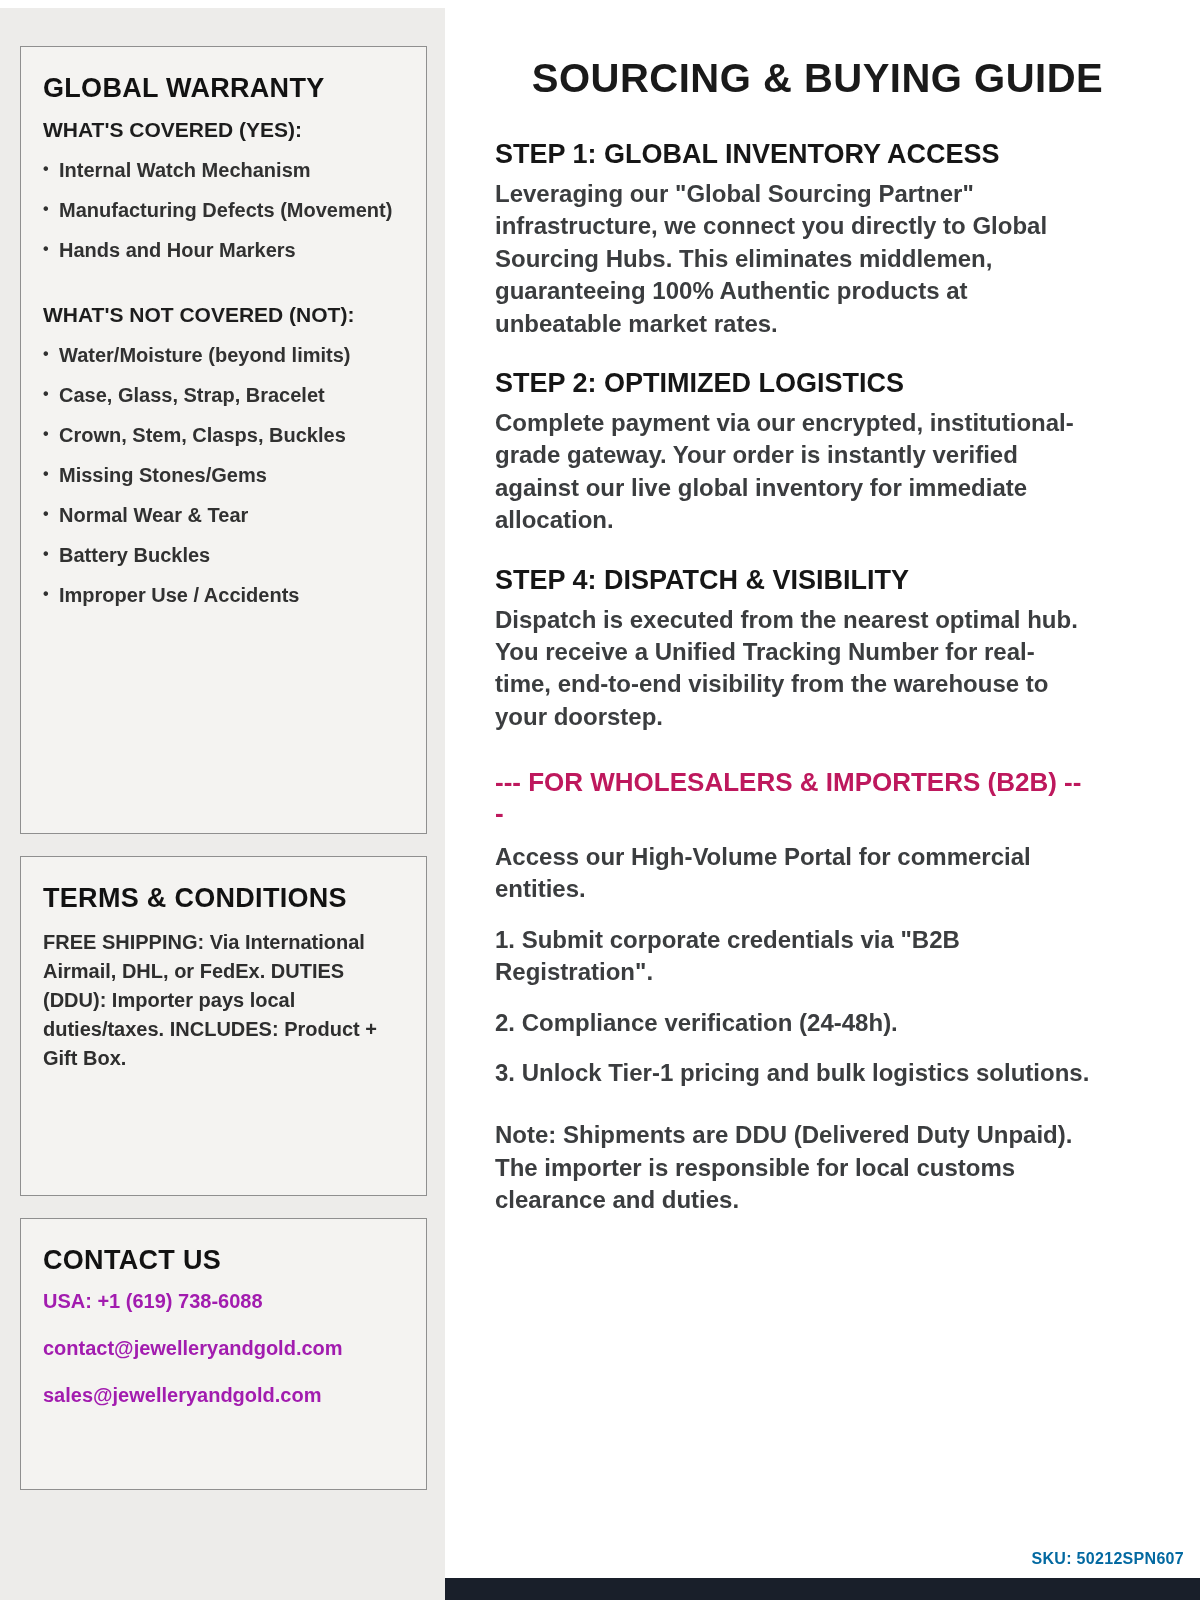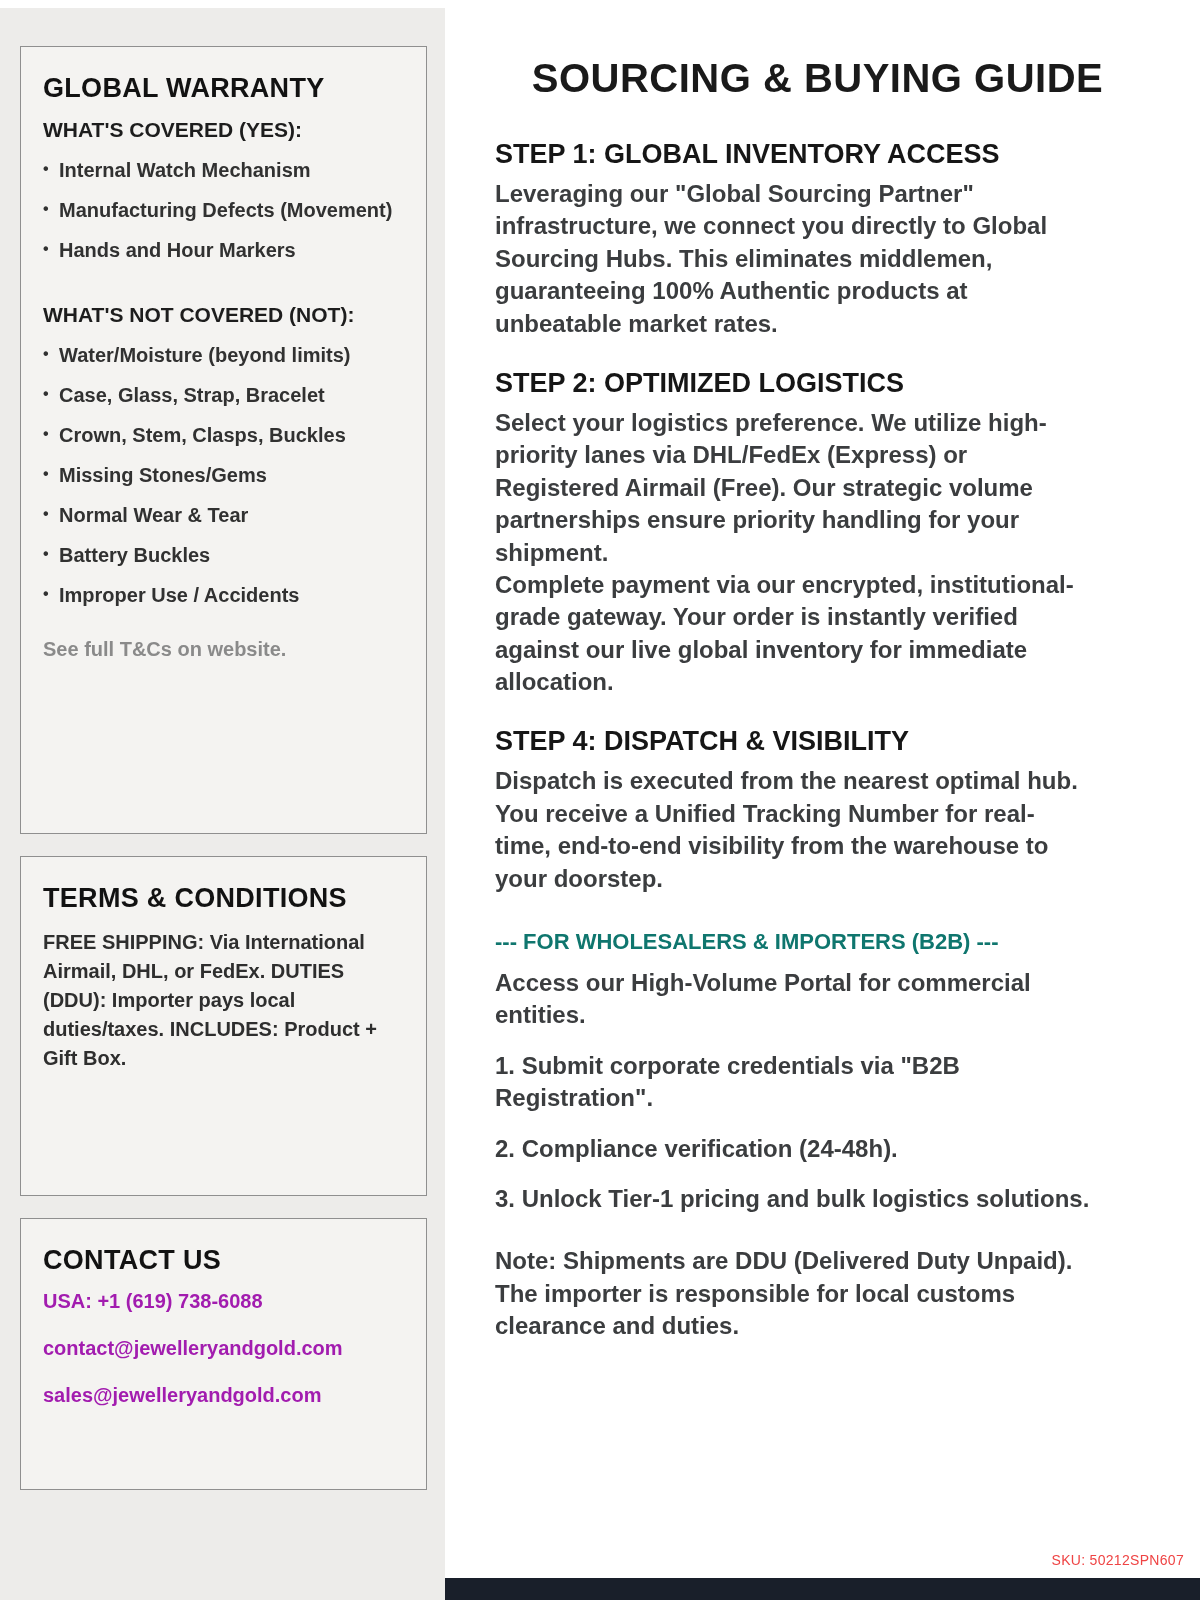--- a/index.html
+++ b/index.html
@@ -108,23 +108,23 @@
     margin-bottom: 8px;
   }
   .step-heading.first { margin-top: 0; }
   .step-body {
     font-size: 24px;
     font-weight: 600;
     color: #3b3d3f;
     line-height: 1.35;
   }
   .b2b-heading {
-    font-size: 22px;
-    font-weight: 800;
-    color: #0f766e;
+    font-size: 26px;
+    font-weight: 800;
+    color: #be185d;
     margin-top: 34px;
     margin-bottom: 12px;
   }
   .b2b-para {
     font-size: 24px;
     font-weight: 600;
     color: #3b3d3f;
     line-height: 1.35;
     margin-bottom: 18px;
   }
@@ -132,23 +132,23 @@
     font-size: 24px;
     font-weight: 600;
     color: #3b3d3f;
     line-height: 1.35;
     margin-top: 30px;
   }
   .sku {
     position: absolute;
     right: 16px;
     bottom: 40px;
-    font-size: 14px;
-    font-weight: 400;
-    color: #ef4444;
+    font-size: 16px;
+    font-weight: 700;
+    color: #0369a1;
     letter-spacing: 0.3px;
   }
   .bottom-bar {
     position: absolute;
     left: 0;
     right: 0;
     bottom: 0;
     height: 30px;
     background: #191f2a;
   }
@@ -170,21 +170,20 @@
 
       <div class="sub-heading second">WHAT'S NOT COVERED (NOT):</div>
       <div class="bullet-item">Water/Moisture (beyond limits)</div>
       <div class="bullet-item">Case, Glass, Strap, Bracelet</div>
       <div class="bullet-item">Crown, Stem, Clasps, Buckles</div>
       <div class="bullet-item">Missing Stones/Gems</div>
       <div class="bullet-item">Normal Wear &amp; Tear</div>
       <div class="bullet-item">Battery Buckles</div>
       <div class="bullet-item">Improper Use / Accidents</div>
 
-      <div class="footnote">See full T&amp;Cs on website.</div>
     </div>
 
     <div class="panel terms">
       <div class="panel-title">TERMS &amp; CONDITIONS</div>
       <div class="terms-body">FREE SHIPPING: Via International Airmail, DHL, or FedEx.  DUTIES (DDU): Importer pays local duties/taxes.  INCLUDES: Product + Gift Box.</div>
     </div>
 
     <div class="panel contact">
       <div class="panel-title">CONTACT US</div>
       <div class="contact-line">USA: +1 (619) 738-6088</div>
@@ -198,21 +197,20 @@
 
     <div class="page-title">SOURCING &amp; BUYING GUIDE</div>
 
     <div>
       <div class="step-heading first">STEP 1: GLOBAL INVENTORY ACCESS</div>
       <div class="step-body">Leveraging our "Global Sourcing Partner" infrastructure, we connect you directly to Global Sourcing Hubs. This eliminates middlemen, guaranteeing 100% Authentic products at unbeatable market rates.</div>
     </div>
 
     <div>
       <div class="step-heading">STEP 2: OPTIMIZED LOGISTICS</div>
-      <div class="step-body">Select your logistics preference. We utilize high-priority lanes via DHL/FedEx (Express) or Registered Airmail (Free). Our strategic volume partnerships ensure priority handling for your shipment.</div>
     </div>
 
     <div>
       <div class="step-body">Complete payment via our encrypted, institutional-grade gateway. Your order is instantly verified against our live global inventory for immediate allocation.</div>
     </div>
 
     <div>
       <div class="step-heading">STEP 4: DISPATCH &amp; VISIBILITY</div>
       <div class="step-body">Dispatch is executed from the nearest optimal hub. You receive a Unified Tracking Number for real-time, end-to-end visibility from the warehouse to your doorstep.</div>
     </div>

